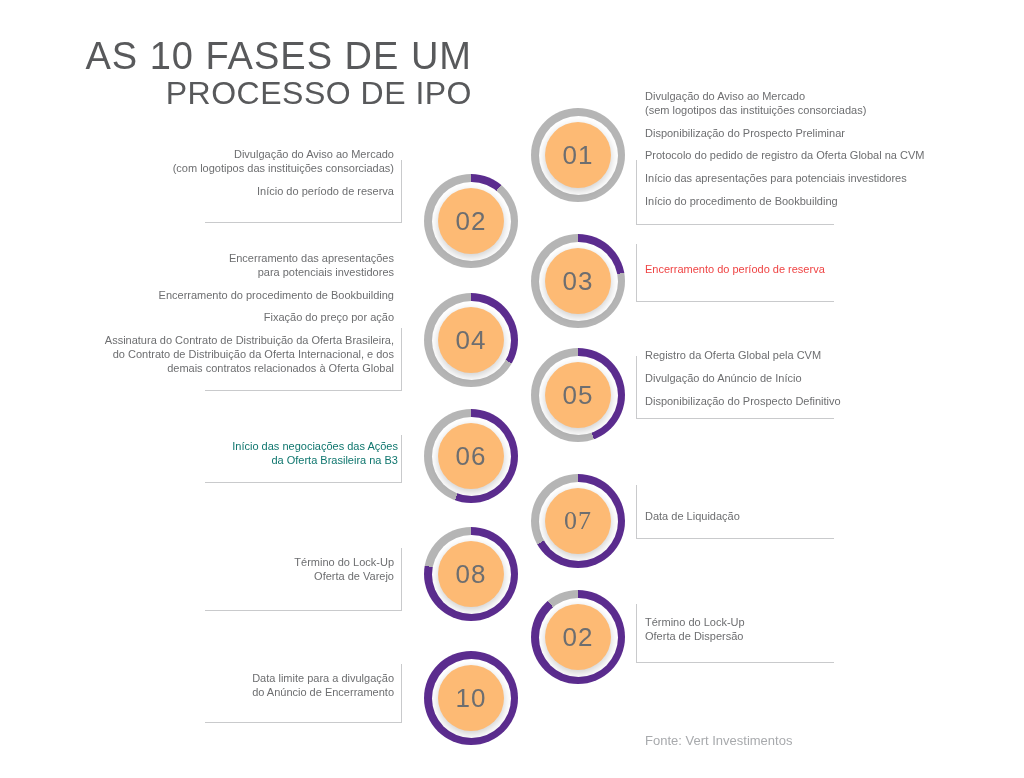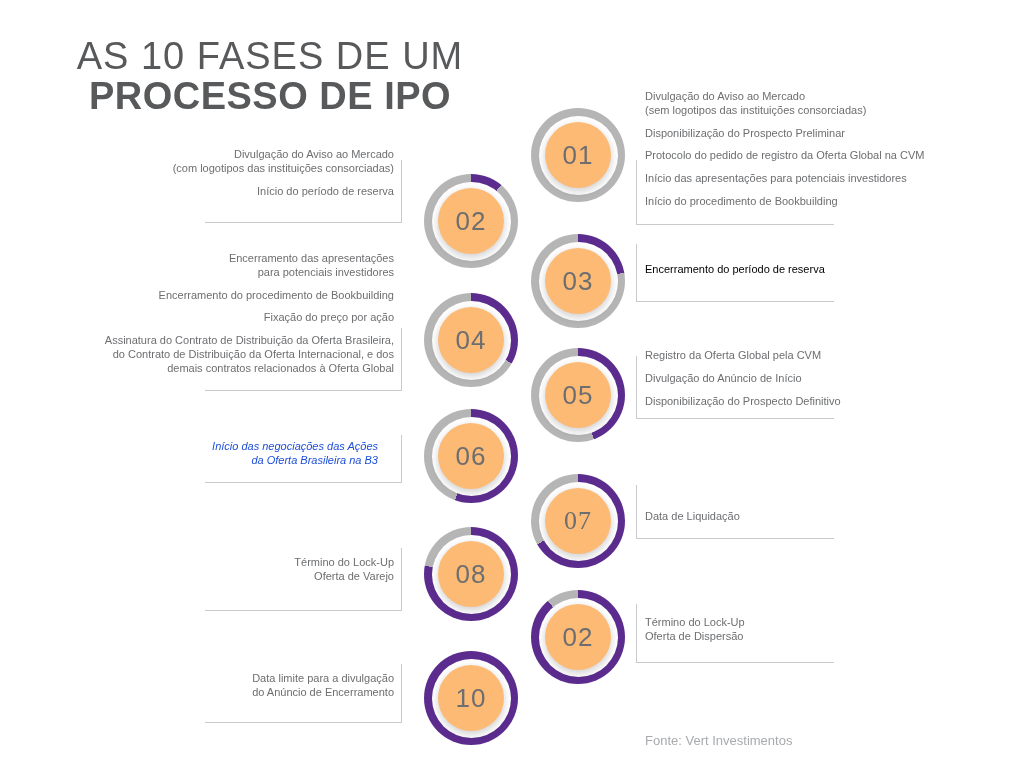--- a/index.html
+++ b/index.html
@@ -2,21 +2,21 @@
 <html><head>
 <meta charset="utf-8">
 <style>
   html,body { margin:0; padding:0; background:#ffffff; font-family:"Liberation Sans", sans-serif; }
   .canvas {
     position:relative; width:1024px; height:778px; background:#ffffff; overflow:hidden;
   }
   
   .title { position:absolute; left:68px; top:36px; width:404px; text-align:right; color:#58595b; }
   .title-line1 { font-size:38px; font-weight:300; letter-spacing:1px; line-height:1.08; white-space:nowrap; }
-  .title-line2 { font-size:38px; font-weight:700; letter-spacing:0.5px; line-height:1.0; white-space:nowrap; }
+  .title-line2 { font-size:32px; font-weight:400; letter-spacing:0.5px; line-height:1.0; white-space:nowrap; }
 
   
   .ring { position:absolute; width:94px; height:94px; border-radius:50%;
           display:flex; align-items:center; justify-content:center; }
   .hole { width:79px; height:79px; border-radius:50%; background:#ffffff;
           display:flex; align-items:center; justify-content:center; }
   .disc { width:66px; height:66px; border-radius:50%; background:#fdba74;
           box-shadow:0 3px 8px rgba(0,0,0,0.20);
           display:flex; align-items:center; justify-content:center; }
   .num  { font-size:26px; font-weight:300; color:#6d6e70; letter-spacing:1px; }
@@ -32,21 +32,21 @@
   .bracket.corner-right { border-right:1px solid #c9cacc; border-bottom:1px solid #c9cacc; }
 
   
   .footer { position:absolute; left:645px; top:733px; color:#a8aaad; font-size:13px;text-align:center; }
 </style>
 </head>
 <body>
 
 <div class="canvas">
 
-  <div class="title" style="color: rgb(88, 89, 91); text-align: center;">
+  <div class="title" style="color: rgb(88, 89, 91);">
     <div class="title-line1">AS 10 FASES DE UM</div>
     <div class="title-line2">PROCESSO DE IPO</div>
   </div>
 
   <div id="phases-root">
       <div class="bracket corner-left" style="left: 636px; top: 160px; width: 197px; height: 64px; border-color: rgb(201, 202, 204);"></div>
       <div class="text-block" style="left: 645px; top: 90px; width: 352px; text-align: left; color: rgb(109, 110, 112);">
         <p>Divulgação do Aviso ao Mercado
 (sem logotipos das instituições consorciadas)</p>
         <p>Disponibilização do Prospecto Preliminar</p>
@@ -68,21 +68,21 @@
         <p>Início do período de reserva</p>
       </div>
       <div class="ring" style="left: 424px; top: 174px; background: conic-gradient(rgb(91, 44, 142) 0deg, rgb(91, 44, 142) 11.11%, rgb(181, 181, 181) 11.11%, rgb(181, 181, 181) 100%);">
         <div class="hole">
           <div class="disc">
             <span class="num" style="color: rgb(109, 110, 112);">02</span>
           </div>
         </div>
       </div>
       <div class="bracket corner-left" style="left: 636px; top: 244px; width: 197px; height: 57px; border-color: rgb(201, 202, 204);"></div>
-      <div class="text-block" style="left: 645px; top: 263px; width: 352px; text-align: left; color: #000000;">
+      <div class="text-block" style="left: 645px; top: 263px; width: 352px; text-align: left; color: #ef4444;">
         <p>Encerramento do período de reserva</p>
       </div>
       <div class="ring" style="left: 531px; top: 234px; background: conic-gradient(rgb(91, 44, 142) 0deg, rgb(91, 44, 142) 22.22%, rgb(181, 181, 181) 22.22%, rgb(181, 181, 181) 100%);">
         <div class="hole">
           <div class="disc">
             <span class="num" style="color: rgb(109, 110, 112);">03</span>
           </div>
         </div>
       </div>
       <div class="bracket corner-right" style="left: 205px; top: 328px; width: 196px; height: 62px; border-color: rgb(201, 202, 204);"></div>
@@ -109,21 +109,21 @@
         <p>Disponibilização do Prospecto Definitivo</p>
       </div>
       <div class="ring" style="left: 531px; top: 348px; background: conic-gradient(rgb(91, 44, 142) 0deg, rgb(91, 44, 142) 44.44%, rgb(181, 181, 181) 44.44%, rgb(181, 181, 181) 100%);">
         <div class="hole">
           <div class="disc">
             <span class="num" style="color: rgb(109, 110, 112);">05</span>
           </div>
         </div>
       </div>
       <div class="bracket corner-right" style="left: 205px; top: 435px; width: 196px; height: 47px; border-color: rgb(201, 202, 204);"></div>
-      <div class="text-block" style="left: 44px; top: 440px; width: 334px; text-align: right; color: #1d4ed8; font-style: italic;">
+      <div class="text-block" style="left: 64px; top: 440px; width: 334px; text-align: right; color: #0f766e;">
         <p>Início das negociações das Ações
 da Oferta Brasileira na B3</p>
       </div>
       <div class="ring" style="left: 424px; top: 409px; background: conic-gradient(rgb(91, 44, 142) 0deg, rgb(91, 44, 142) 55.56%, rgb(181, 181, 181) 55.56%, rgb(181, 181, 181) 100%);">
         <div class="hole">
           <div class="disc">
             <span class="num" style="color: rgb(109, 110, 112);">06</span>
           </div>
         </div>
       </div>

